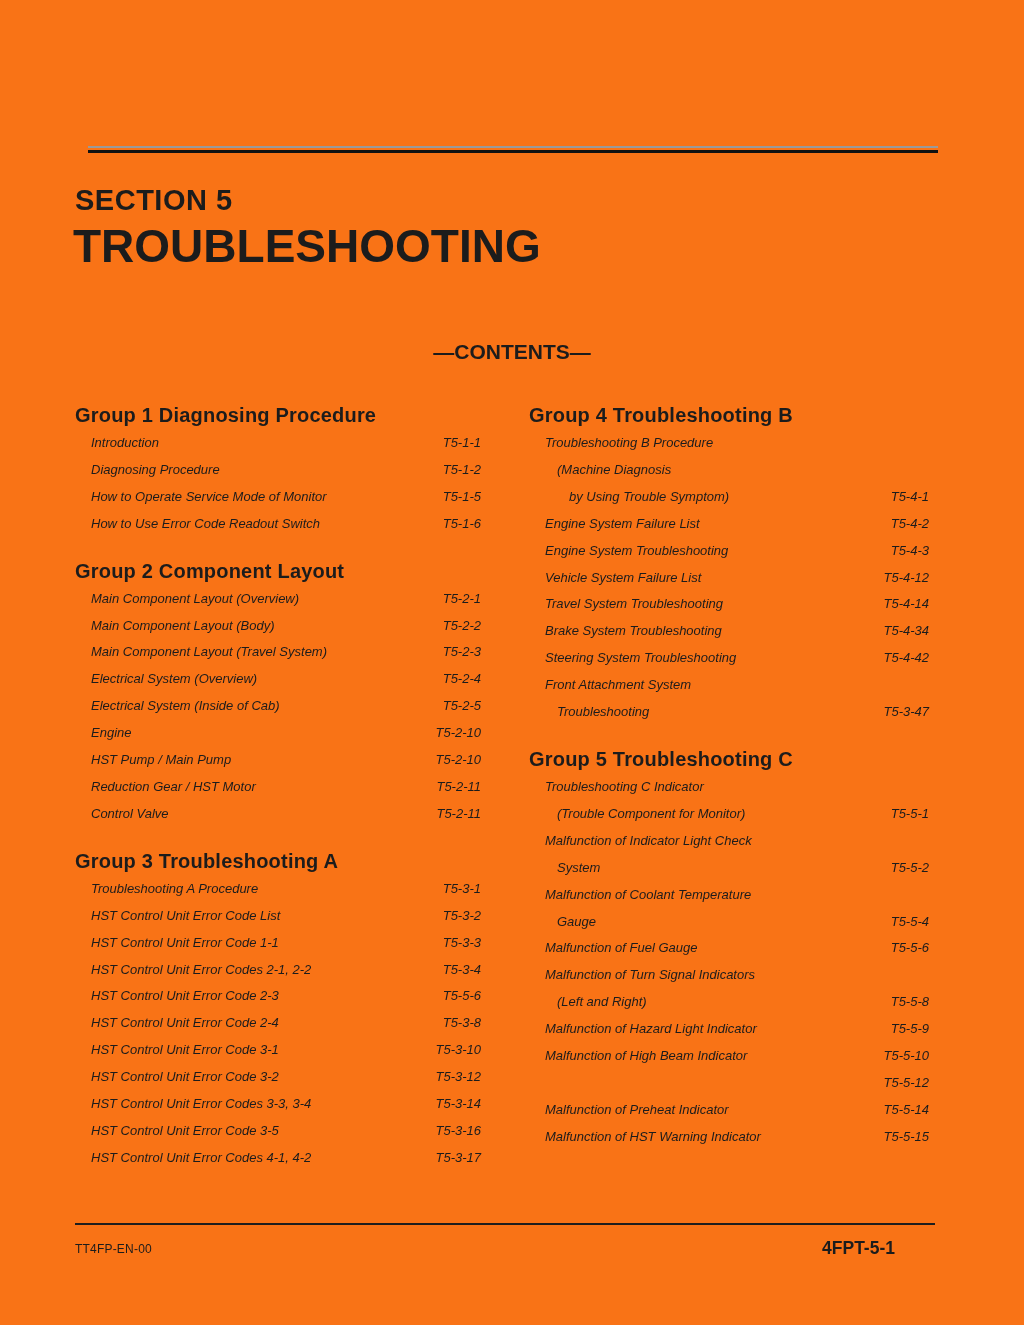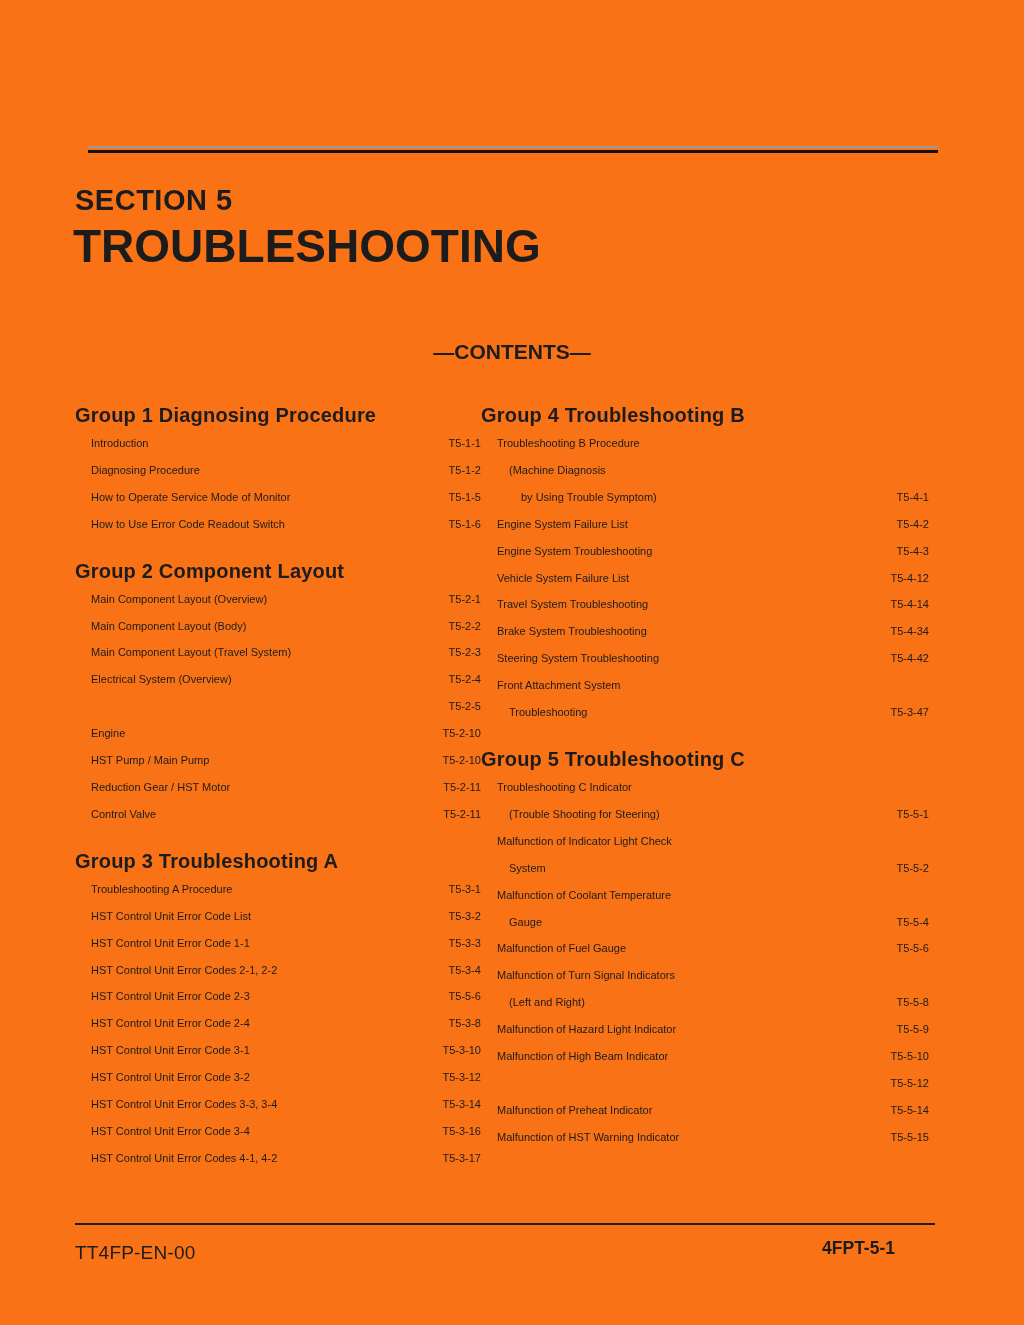--- a/index.html
+++ b/index.html
@@ -32,36 +32,36 @@
     font-size: 46px; font-weight: bold; letter-spacing: 0px;
   }
   .contents-heading {
     position: absolute; top: 340px; left: 0; width: 1024px;
     text-align: center; font-size: 21px; font-weight: bold;
   }
 
   
   .columns {
     position: absolute; top: 403px; left: 75px; width: 854px;
-    display: flex; align-items: flex-start;
+    display: flex; gap: 48px; align-items: flex-start;
   }
   .col-left  { flex: 0 0 406px; }
   .col-right { flex: 1 1 auto; }
 
   .toc-group { margin-top: 21px; }
   .toc-group:first-child { margin-top: 0; }
   .group-heading {
     font-size: 20px; font-weight: bold; line-height: 25px;
     letter-spacing: 0.2px; white-space: nowrap;
   }
   .group-items { margin-top: 2px; }
 
   .toc-item {
     display: flex; align-items: flex-start;
-    font-size: 11px; line-height: 26.9px; white-space: nowrap;
+    font-size: 13px; line-height: 26.9px; white-space: nowrap; font-style: italic;
   }
   .toc-item.indent-0 { padding-left: 16px; }
   .toc-item.indent-1 { padding-left: 28px; }
   .toc-item.indent-2 { padding-left: 40px; }
   .toc-label { flex: 0 0 auto; }
   .toc-leader {
     flex: 1 1 auto; min-width: 10px; margin: 0 4px 0 4px;
     background-image: radial-gradient(circle, #1b1b1b 1.15px, rgba(0,0,0,0) 1.5px);
     background-size: 6.6px 6px;
     background-repeat: repeat-x;
@@ -69,21 +69,21 @@
   }
   .toc-page { flex: 0 0 auto; }
 
   
   .footer-rule {
     position: absolute; top: 1223px; left: 75px; width: 860px;
     height: 2px; background: #1e1e1e;
   }
   .doc-code {
     position: absolute; top: 1242px; left: 75px;
-    font-size: 19px; letter-spacing: 0.2px;
+    font-size: 12px; letter-spacing: 0.2px;
   }
   .page-num {
     position: absolute; top: 1238px; left: 75px; width: 820px;
     text-align: right; font-size: 17.5px; font-weight: bold;
   }
 </style>
 </head>
 <body>
 
 <div class="page">
@@ -147,20 +147,21 @@
     <span class="toc-page">T5-2-3</span>
   </div>
 
   <div class="toc-item indent-0">
     <span class="toc-label">Electrical System (Overview)</span>
     <span class="toc-leader"></span>
     <span class="toc-page">T5-2-4</span>
   </div>
 
   <div class="toc-item indent-0">
+    <span class="toc-label">Electrical System (Inside of Cab)</span>
     <span class="toc-leader"></span>
     <span class="toc-page">T5-2-5</span>
   </div>
 
   <div class="toc-item indent-0">
     <span class="toc-label">Engine</span>
     <span class="toc-leader"></span>
     <span class="toc-page">T5-2-10</span>
   </div>
 
@@ -235,21 +236,21 @@
     <span class="toc-page">T5-3-12</span>
   </div>
 
   <div class="toc-item indent-0">
     <span class="toc-label">HST Control Unit Error Codes 3-3, 3-4</span>
     <span class="toc-leader"></span>
     <span class="toc-page">T5-3-14</span>
   </div>
 
   <div class="toc-item indent-0">
-    <span class="toc-label">HST Control Unit Error Code 3-4</span>
+    <span class="toc-label">HST Control Unit Error Code 3-5</span>
     <span class="toc-leader"></span>
     <span class="toc-page">T5-3-16</span>
   </div>
 
   <div class="toc-item indent-0">
     <span class="toc-label">HST Control Unit Error Codes 4-1, 4-2</span>
     <span class="toc-leader"></span>
     <span class="toc-page">T5-3-17</span>
   </div>
 </div>
@@ -326,21 +327,21 @@
 
   <section class="toc-group">
     <h2 class="group-heading">Group 5 Troubleshooting C</h2>
     <div class="group-items">
   <div class="toc-item indent-0">
     <span class="toc-label">Troubleshooting C Indicator</span>
 
   </div>
 
   <div class="toc-item indent-1">
-    <span class="toc-label">(Trouble Shooting for Steering)</span>
+    <span class="toc-label">(Trouble Component for Monitor)</span>
     <span class="toc-leader"></span>
     <span class="toc-page">T5-5-1</span>
   </div>
 
   <div class="toc-item indent-0">
     <span class="toc-label">Malfunction of Indicator Light Check</span>
 
   </div>
 
   <div class="toc-item indent-1">

